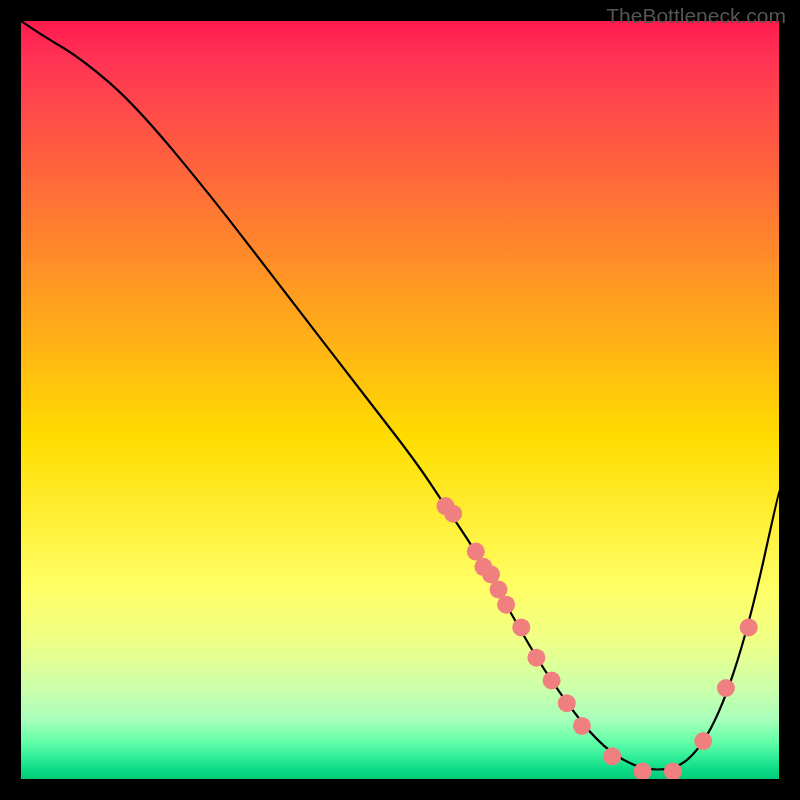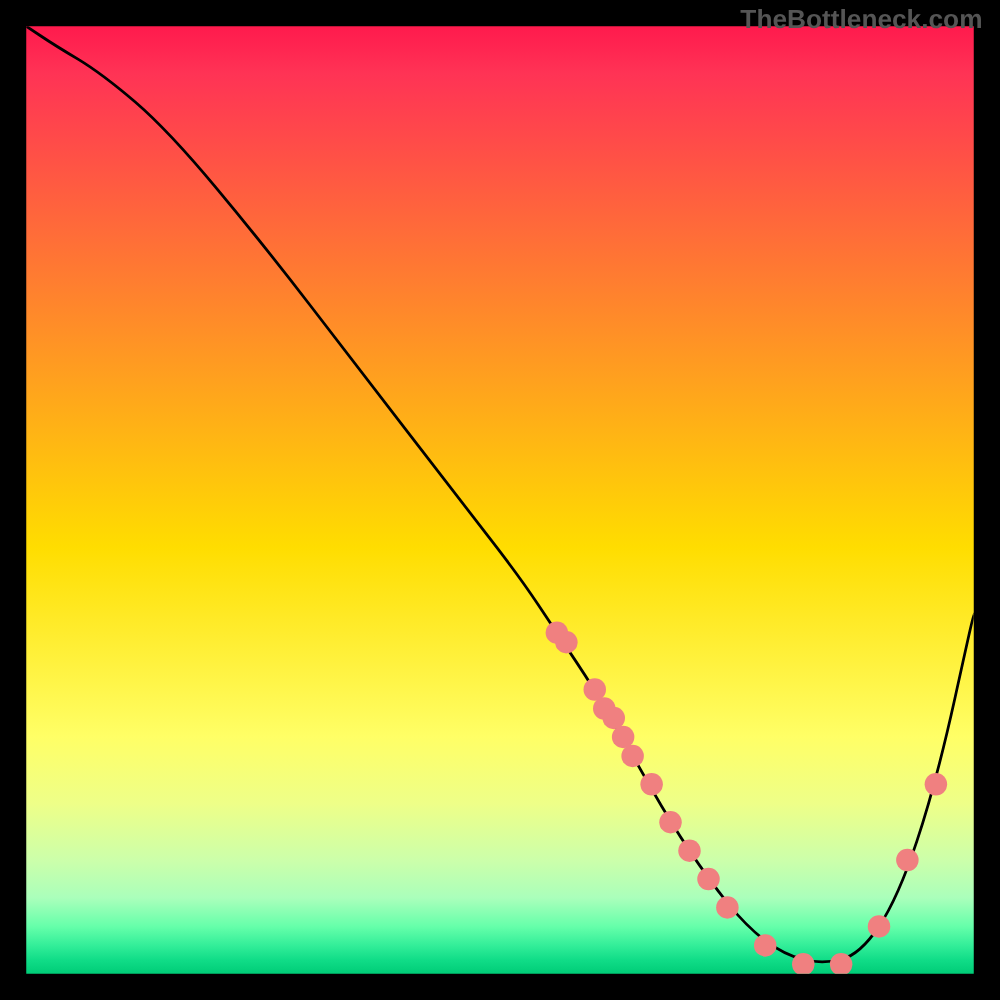--- a/index.html
+++ b/index.html
@@ -9,21 +9,21 @@
     background: #000;
     position: relative;
     font-family: Arial, sans-serif;
   }
   .watermark {
     position: absolute;
     top: 4px;
     right: 14px;
     color: #555;
     font-size: 21px;
-    font-weight: bold;
+    font-weight: normal;
     z-index: 10;
   }
   .plot-area {
     position: absolute;
     left: 21px;
     top: 21px;
     width: 758px;
     height: 758px;
     background: linear-gradient(to bottom,
       #ff1a4d 0%,

